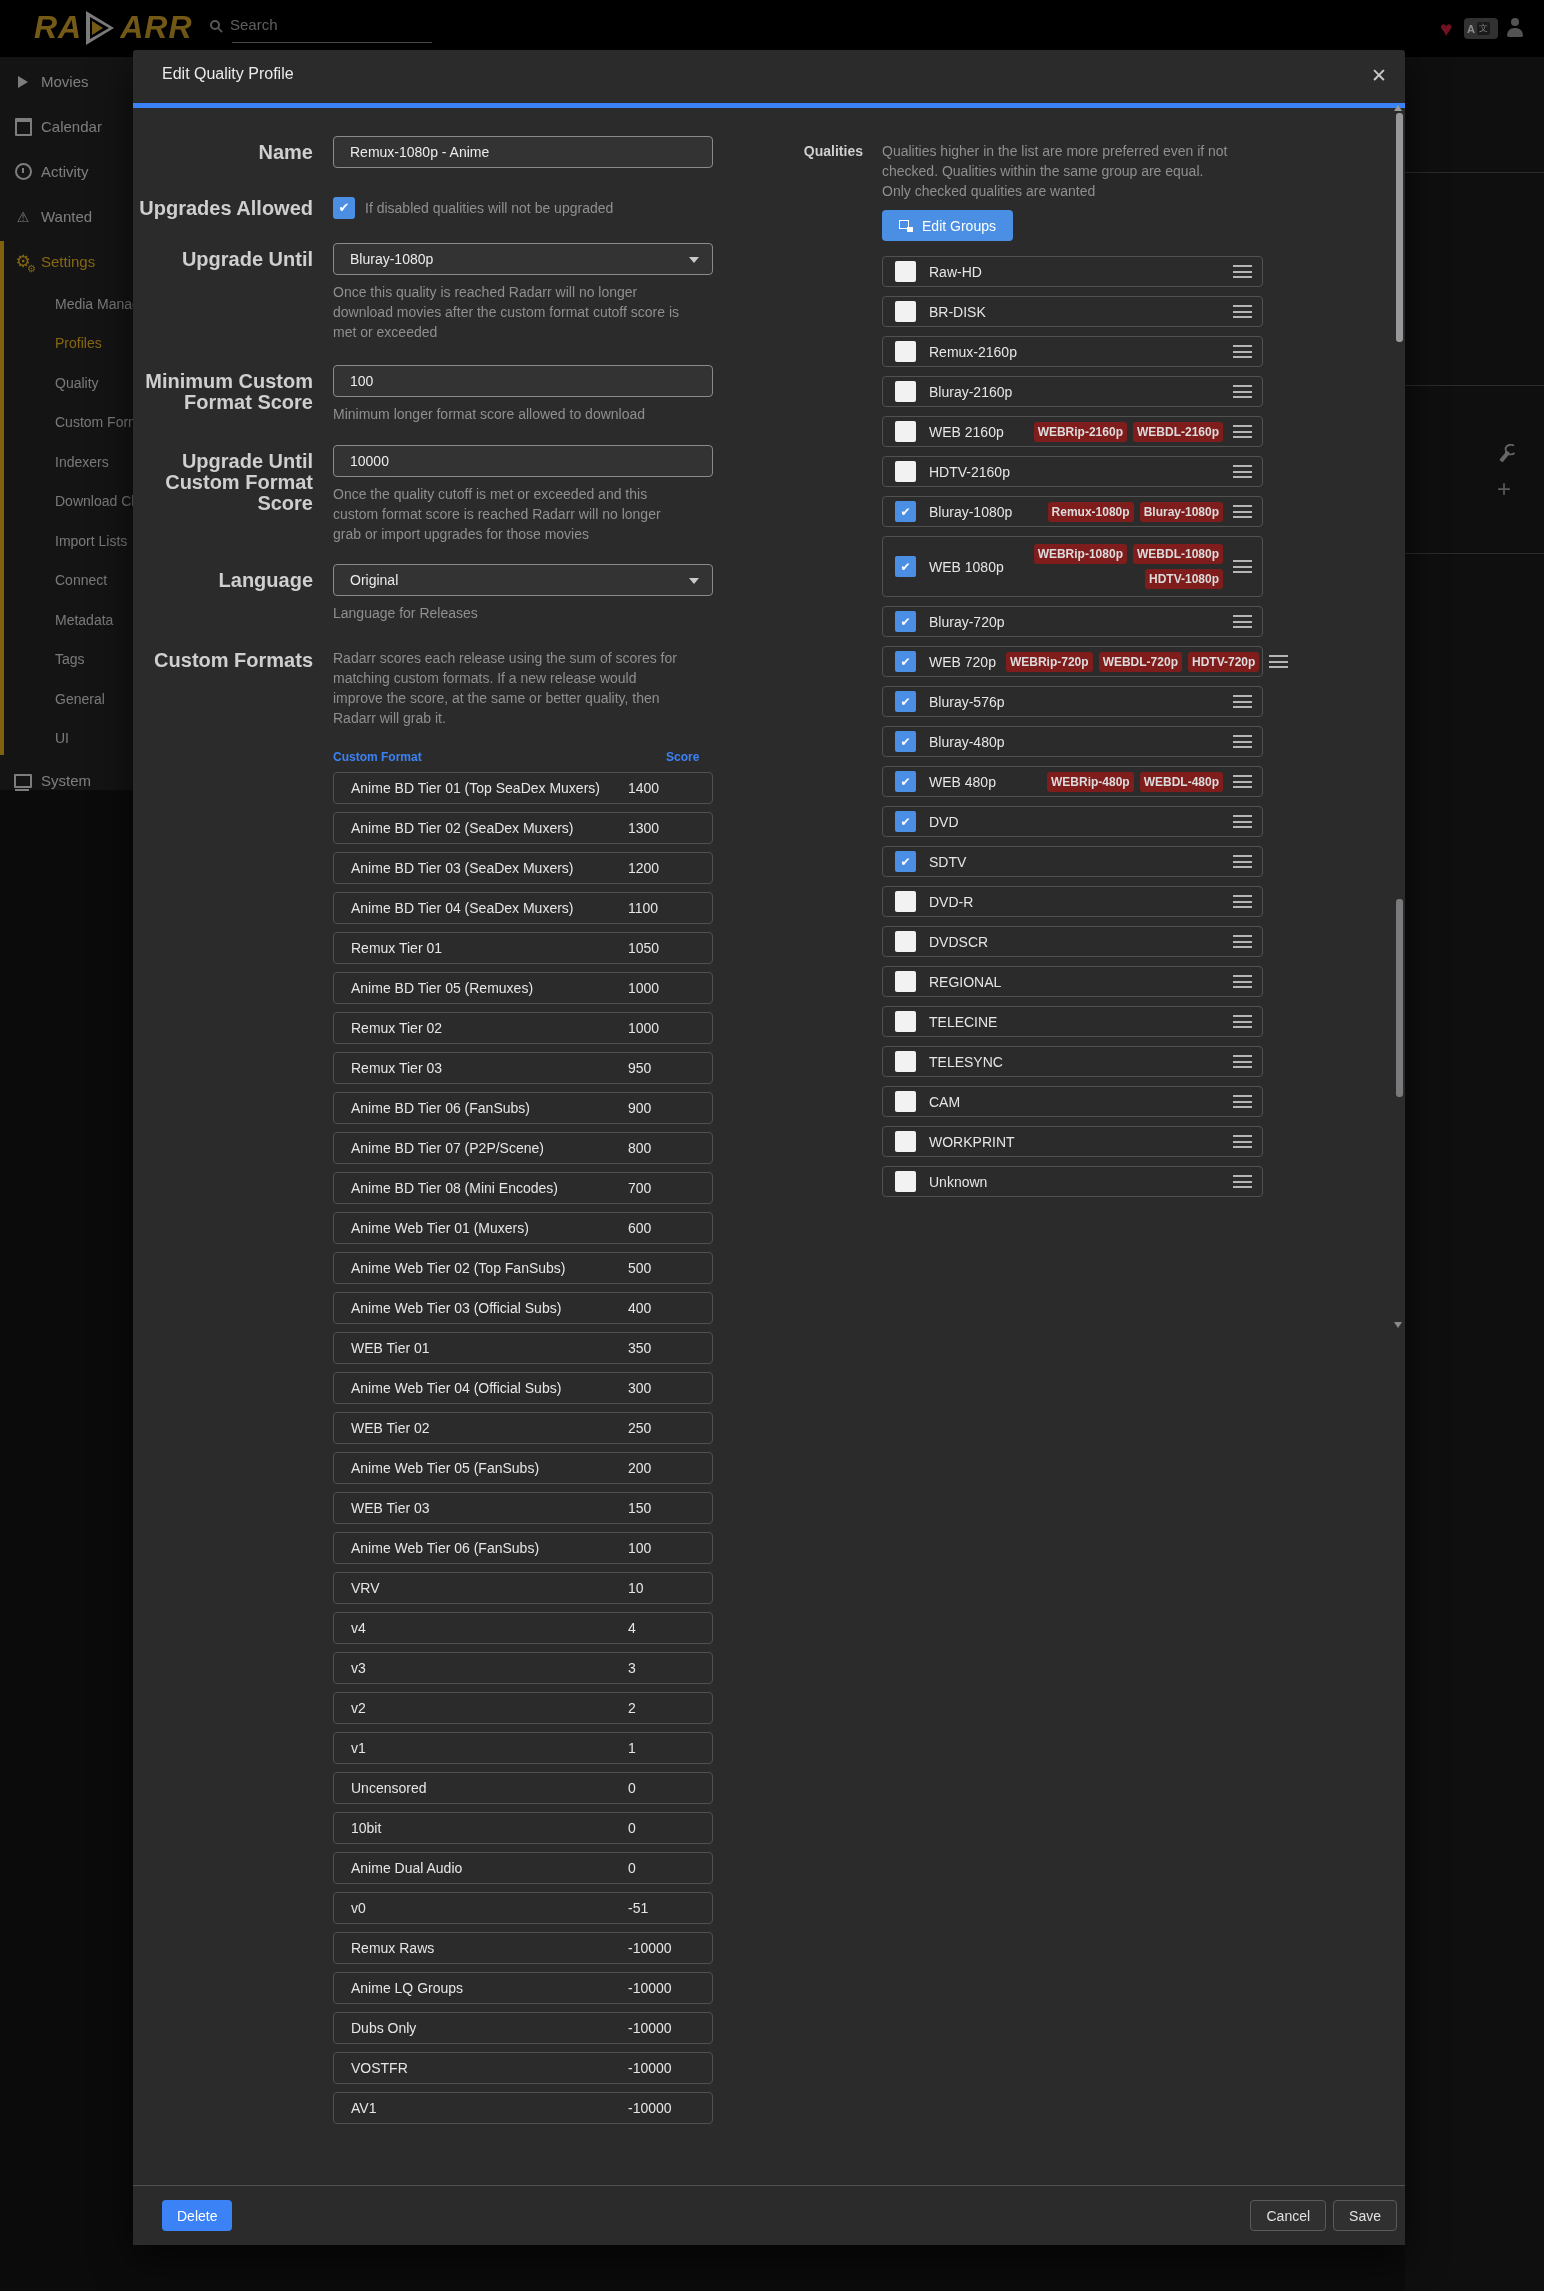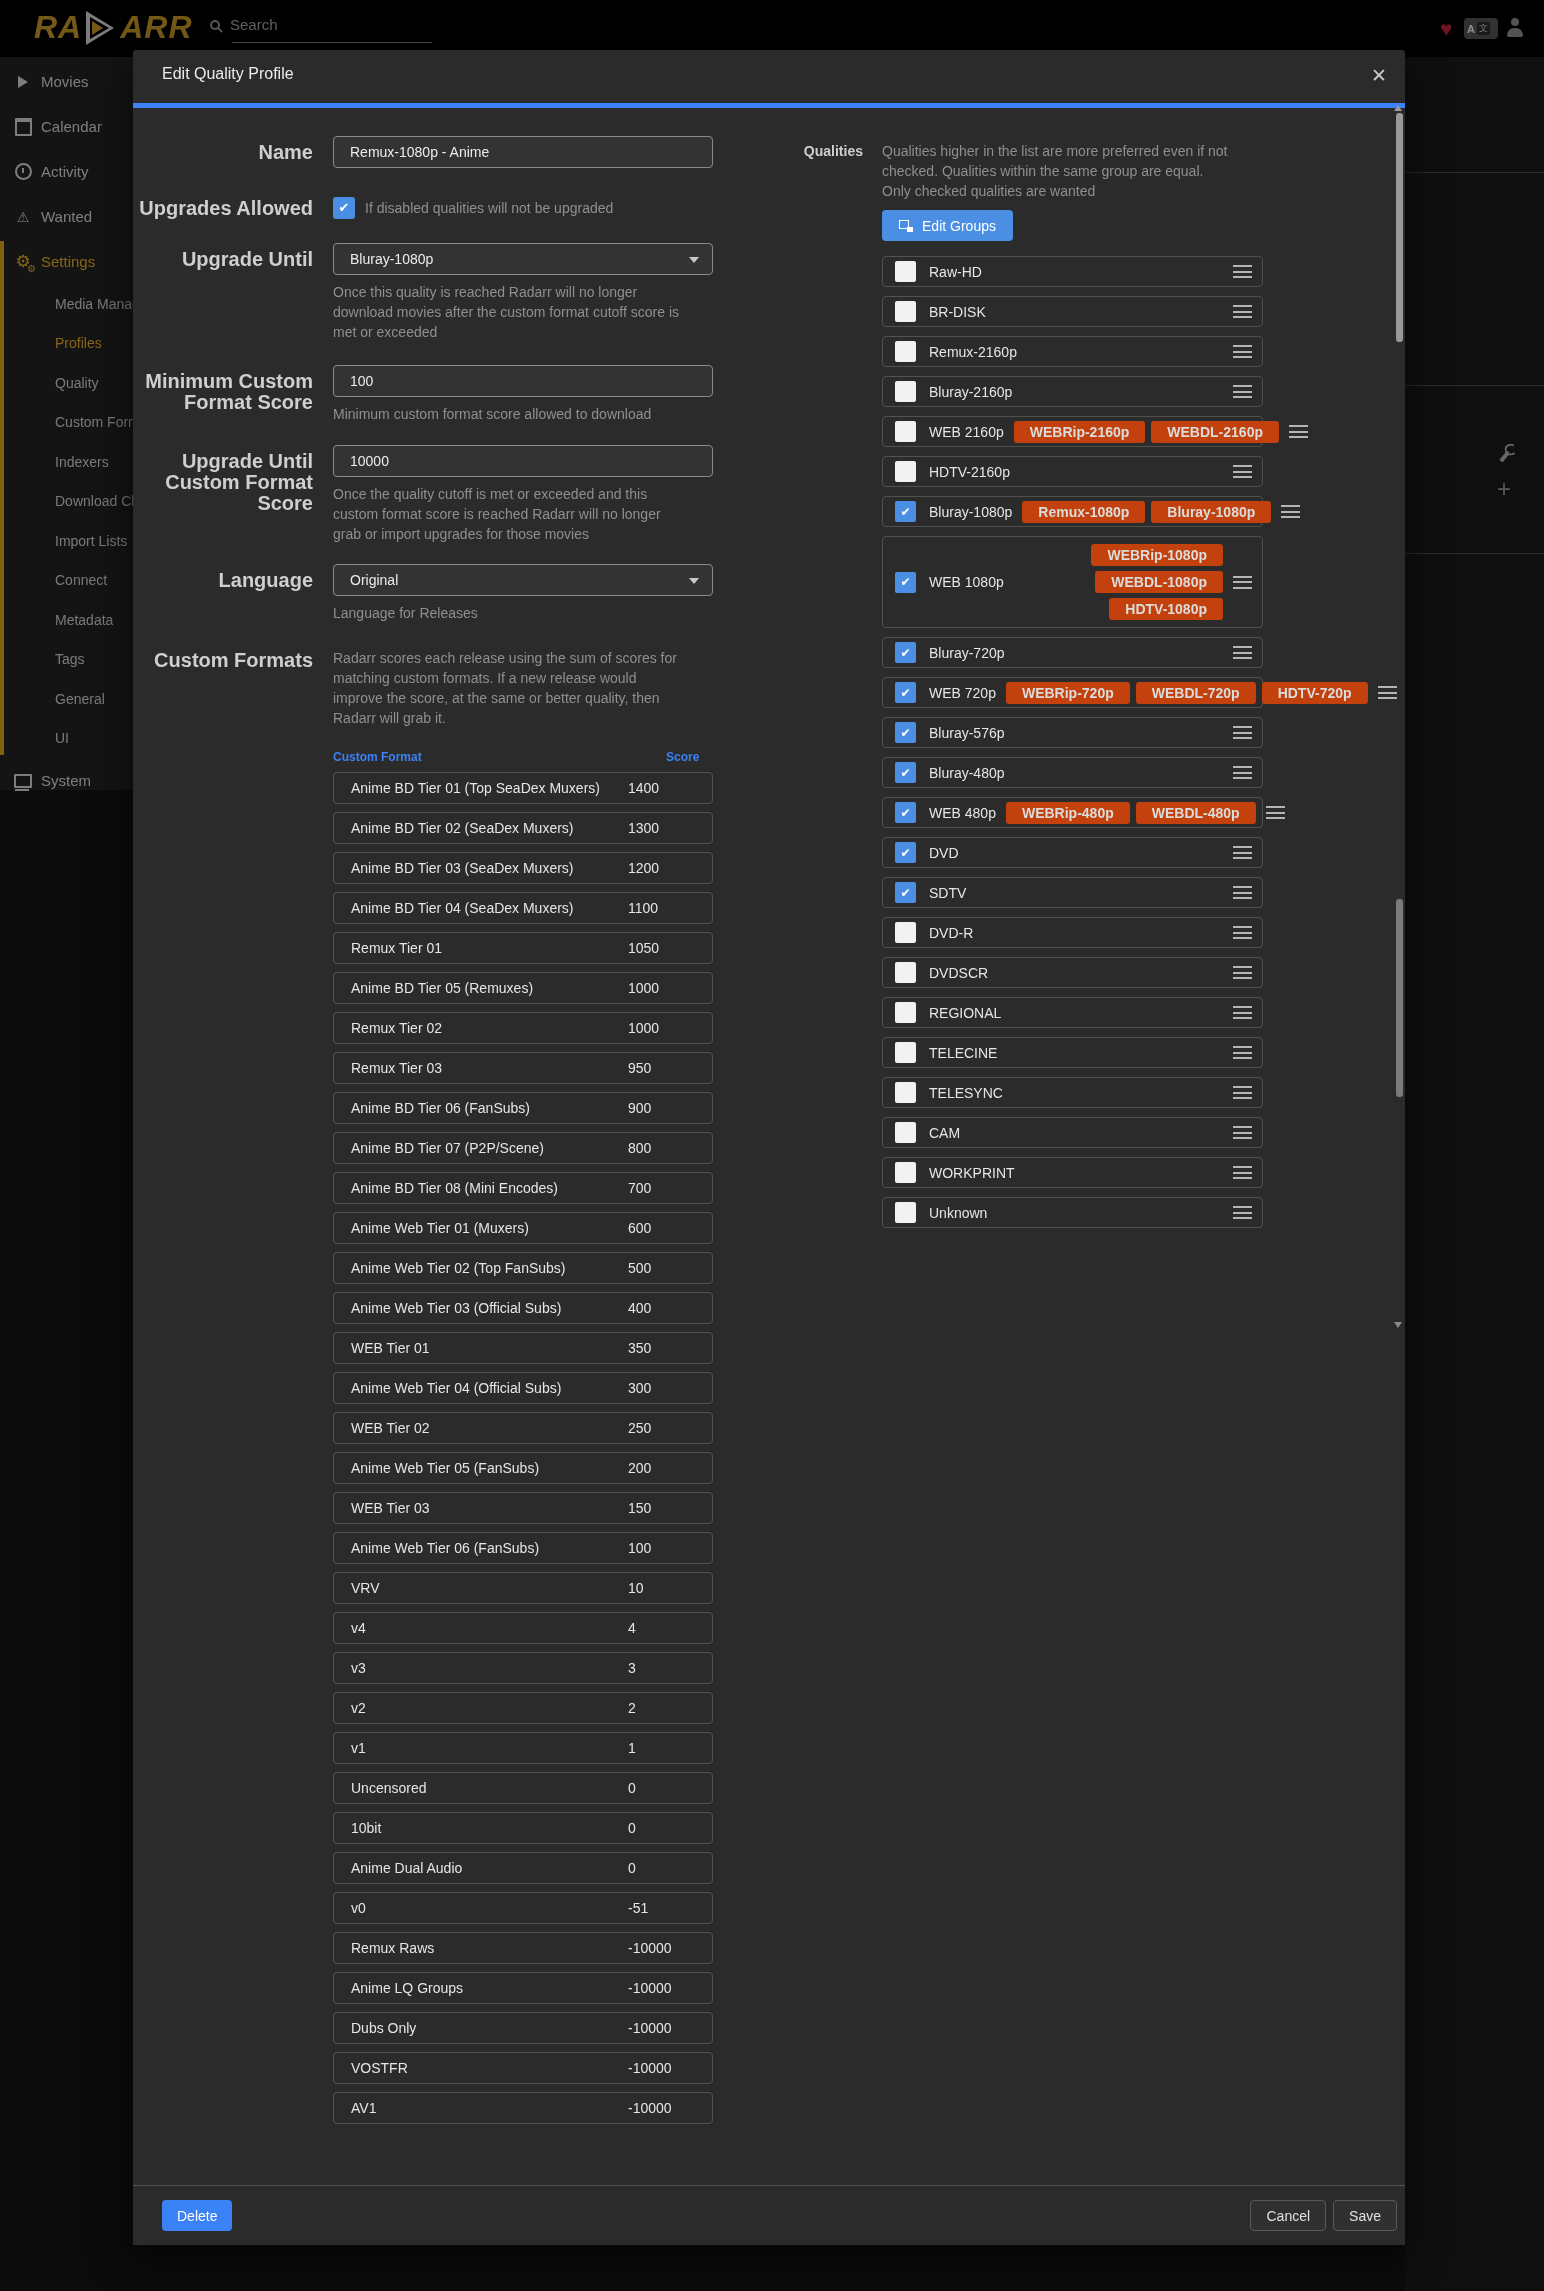--- a/index.html
+++ b/index.html
@@ -117,22 +117,22 @@
   .q-row { min-height:31px; border:1px solid #515151; border-radius:4px; background:#2b2b2b;
     display:flex; align-items:center; padding:0 10px 0 12px; }
   .q-check { width:21px; height:21px; border-radius:2px; flex:none; margin-right:13px;
     display:flex; align-items:center; justify-content:center; cursor:pointer; }
   .q-check.on { background:#4a8fe4; color:#fff; font-size:12px; }
   .q-check.off { background:#f2f2f2; }
   .q-name { font-size:14px; color:#e6e6e6; white-space:nowrap; }
   .q-badges { flex:1; display:flex; justify-content:flex-end; align-items:center; gap:6px;
     margin:0 10px; flex-wrap:nowrap; }
   .q-row.tall .q-badges { flex-wrap:wrap; row-gap:5px; padding:7px 0; }
-  .badge { background:#c2410c; border-radius:3px; color:#dcdcdc; font-size:14px; font-weight:bold;
-    padding:3px 16px; white-space:nowrap; }
+  .badge { background:#7f1d1d; border-radius:3px; color:#dcdcdc; font-size:12px; font-weight:bold;
+    padding:3px 4px; white-space:nowrap; }
   .drag { flex:none; margin-left:auto; width:19px; height:13px; border-top:2px solid #b5b5b5;
     border-bottom:2px solid #b5b5b5; position:relative; cursor:grab; }
   .q-row .drag { margin-left:0; }
   .drag::after { content:""; position:absolute; left:0; right:0; top:3.5px; height:2px; background:#b5b5b5; }
 
   .m-footer { position:absolute; left:0; top:2135px; width:100%; height:60px; border-top:1px solid #515151;
     display:flex; align-items:center; padding:0 8px 0 29px; background:#2b2b2b; }
   .btn { height:31px; border:none; border-radius:4px; font-size:14px; display:flex; align-items:center;
     padding:0 15px; cursor:pointer; font-family:inherit; }
   .btn-delete { background:#3b82f6; color:#fff; }
@@ -253,21 +253,21 @@
         <span class="caret"></span>
       </div>
       <div class="help">Once this quality is reached Radarr will no longer download movies after the custom format cutoff score is met or exceeded</div>
     </div>
   </div>
 
   <div class="fgroup" style="top:315px">
     <div class="flabel">Minimum Custom Format Score</div>
     <div class="fctrl">
       <input class="tbox" value="100" style="">
-      <div class="help">Minimum custom format score allowed to download</div>
+      <div class="help">Minimum longer format score allowed to download</div>
     </div>
   </div>
 
   <div class="fgroup" style="top:395px">
     <div class="flabel">Upgrade Until Custom Format Score</div>
     <div class="fctrl">
       <input class="tbox" value="10000" style="">
       <div class="help">Once the quality cutoff is met or exceeded and this custom format score is reached Radarr will no longer grab or import upgrades for those movies</div>
     </div>
   </div>

